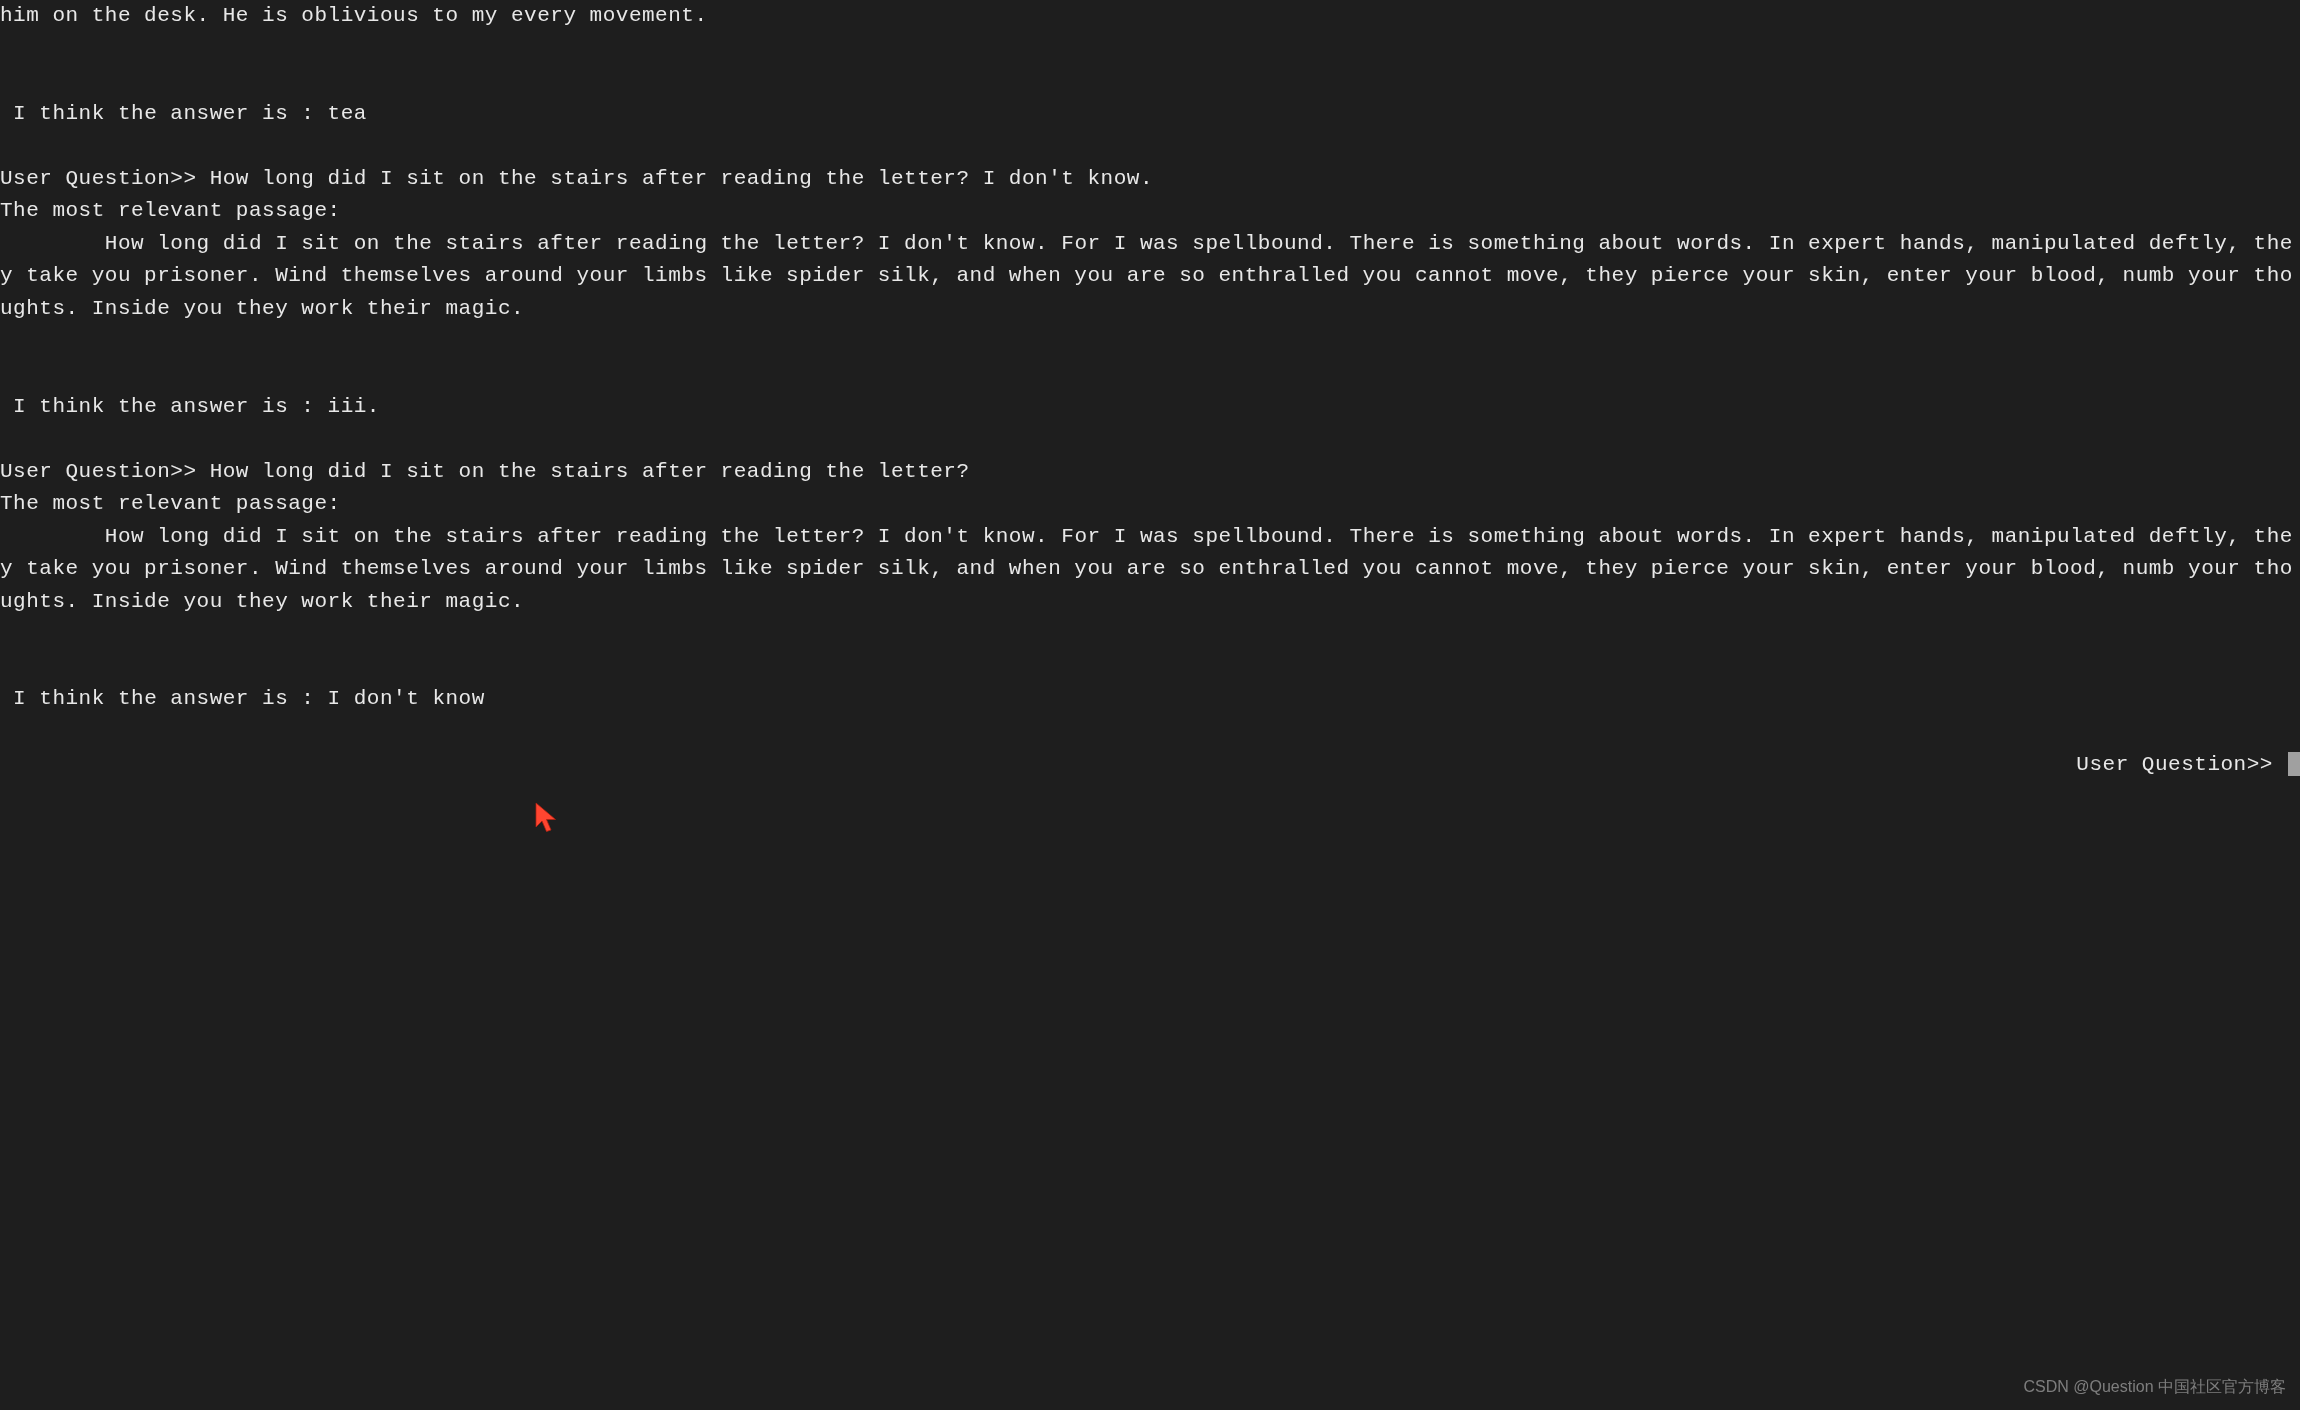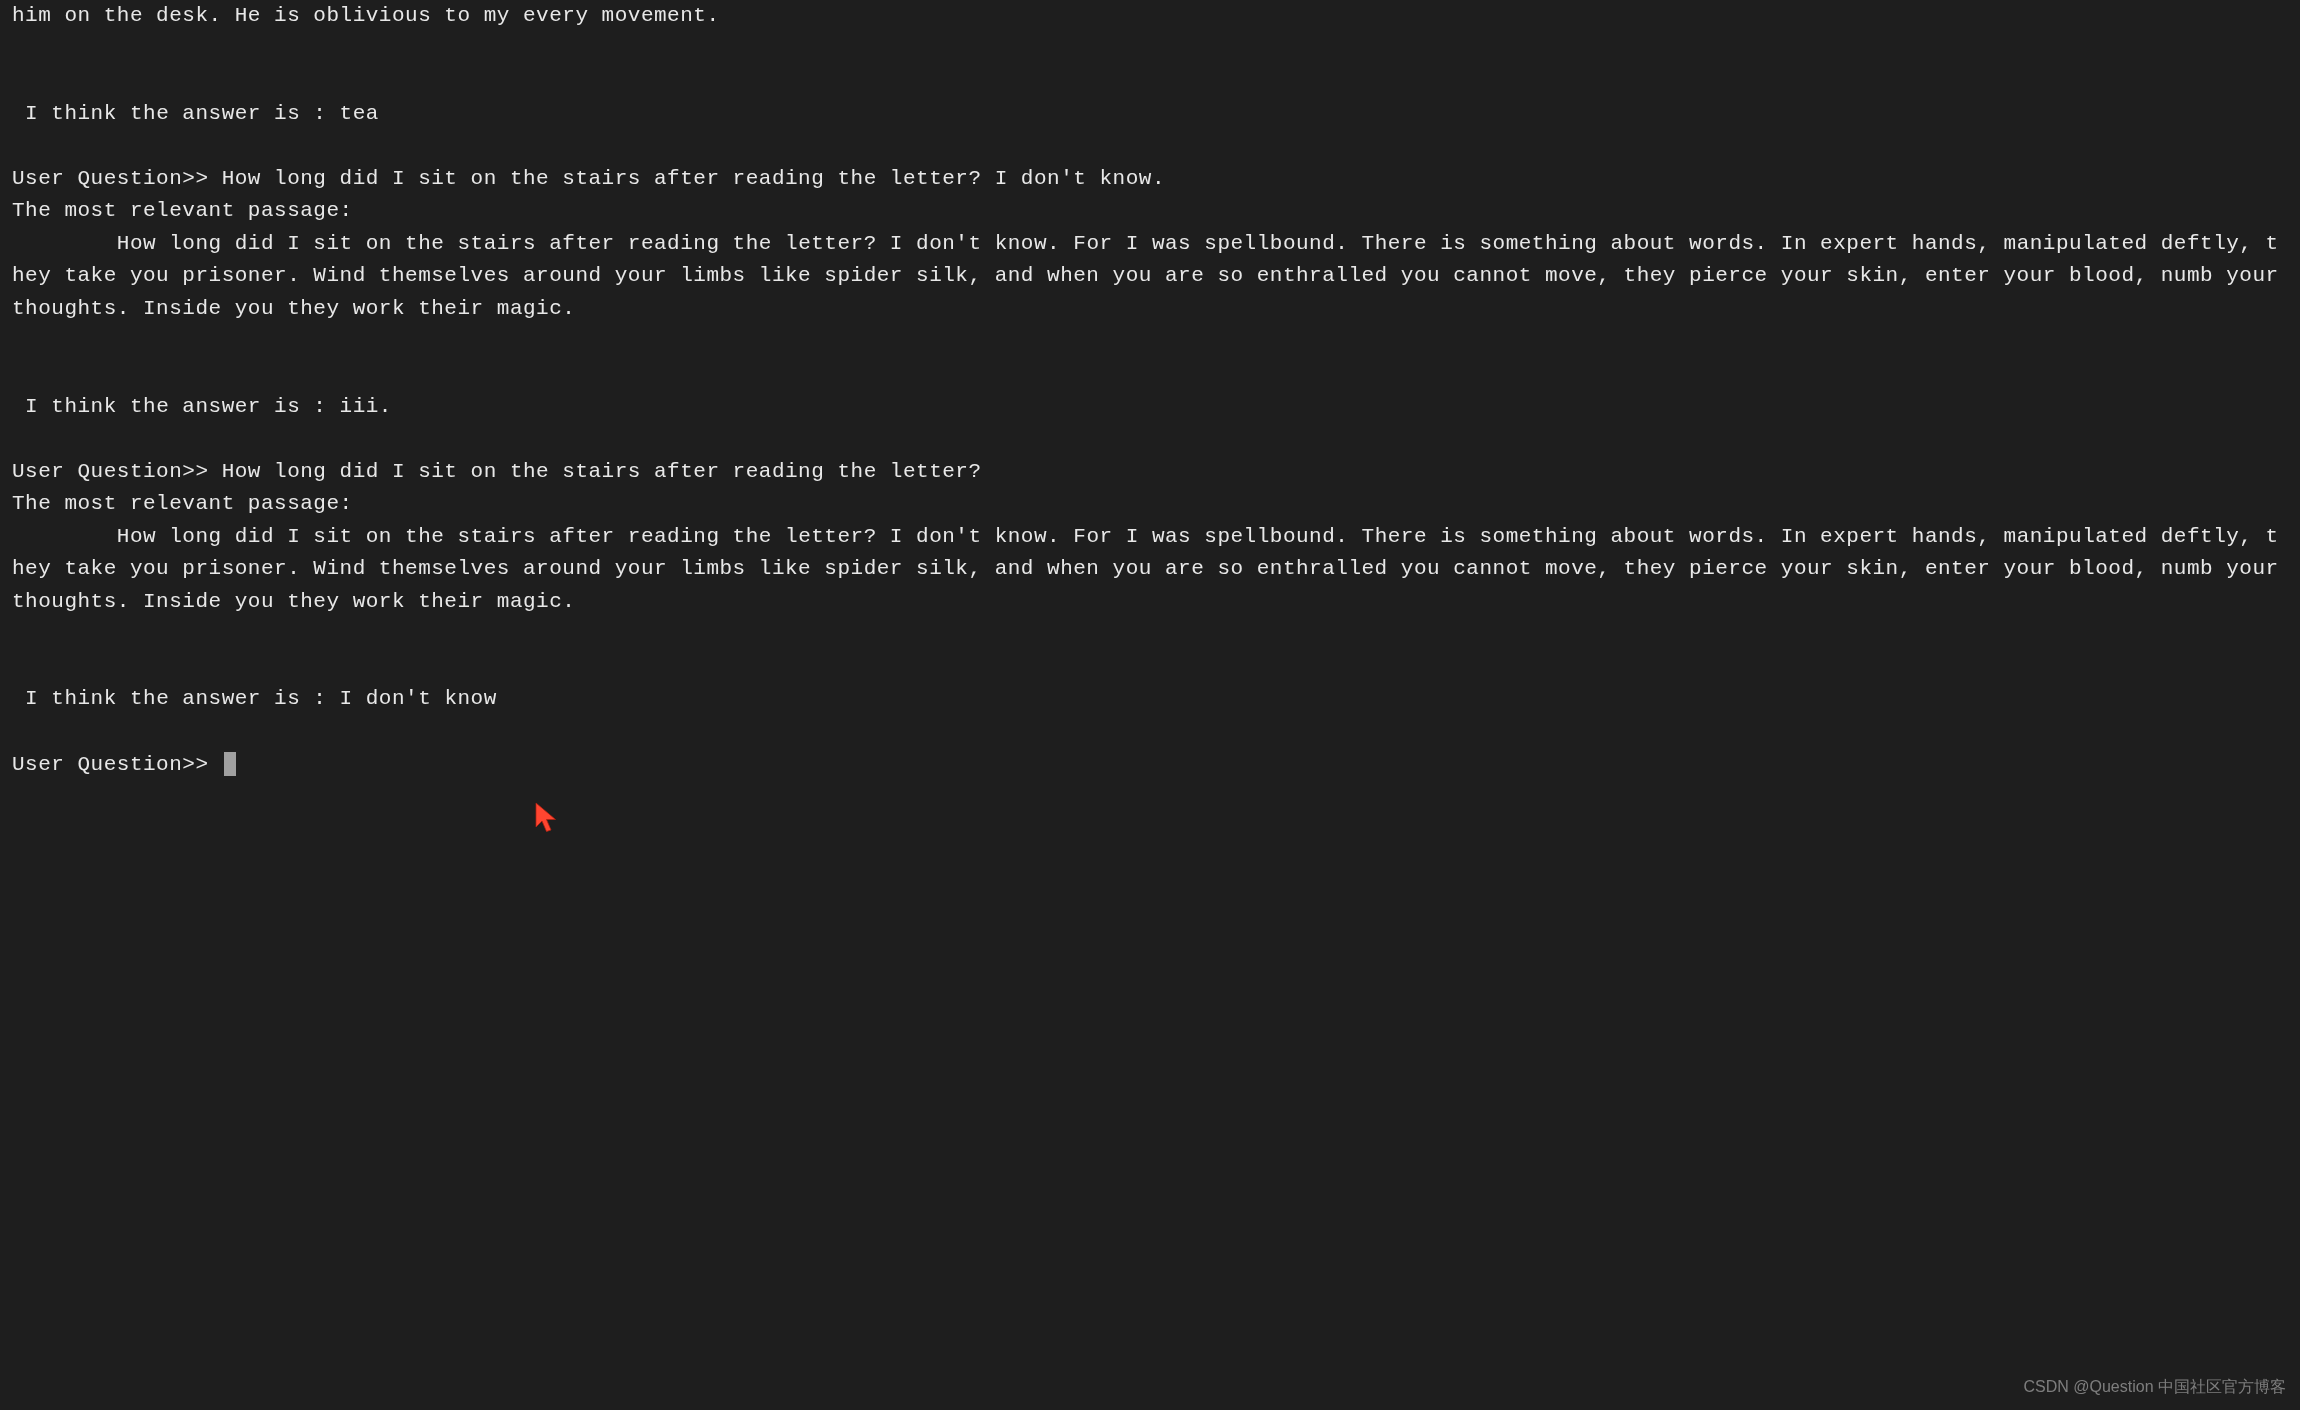--- a/index.html
+++ b/index.html
@@ -10,21 +10,21 @@
       font-size: 21px;
       line-height: 1.55;
       padding: 0;
       width: 2300px;
       height: 1410px;
       position: relative;
       overflow: hidden;
       letter-spacing: 0.5px;
     }
     .terminal {
-      padding: 0 12px;
+      padding: 0 0;
       white-space: pre-wrap;
       word-break: break-all;
     }
     .cursor-block {
       display: inline-block;
       width: 12px;
       height: 24px;
       background: #a0a0a0;
       vertical-align: text-bottom;
       margin-left: 2px;
@@ -61,21 +61,21 @@
  I think the answer is : iii.
 
 User Question&gt;&gt; How long did I sit on the stairs after reading the letter?
 The most relevant passage: 
         How long did I sit on the stairs after reading the letter? I don't know. For I was spellbound. There is something about words. In expert hands, manipulated deftly, they take you prisoner. Wind themselves around your limbs like spider silk, and when you are so enthralled you cannot move, they pierce your skin, enter your blood, numb your thoughts. Inside you they work their magic.
 
 
  I think the answer is : I don't know
 </div>
 
-<div class="terminal" style="margin-top:0;">
+<div class="terminal" style="margin-top:0;text-align:right;">
 <span>User Question&gt;&gt; </span><span class="cursor-block"></span>
 </div>
 
 <svg class="arrow-cursor" width="36" height="36" viewBox="0 0 24 24">
   <path d="M4 2 L4 18 L8 14 L11 21 L14 20 L11 13 L17 13 Z" fill="#ff4530" stroke="#b02010" stroke-width="0.5"></path>
 </svg>
 
 <div class="watermark">CSDN @Question 中国社区官方博客</div>
 
 </body></html>

